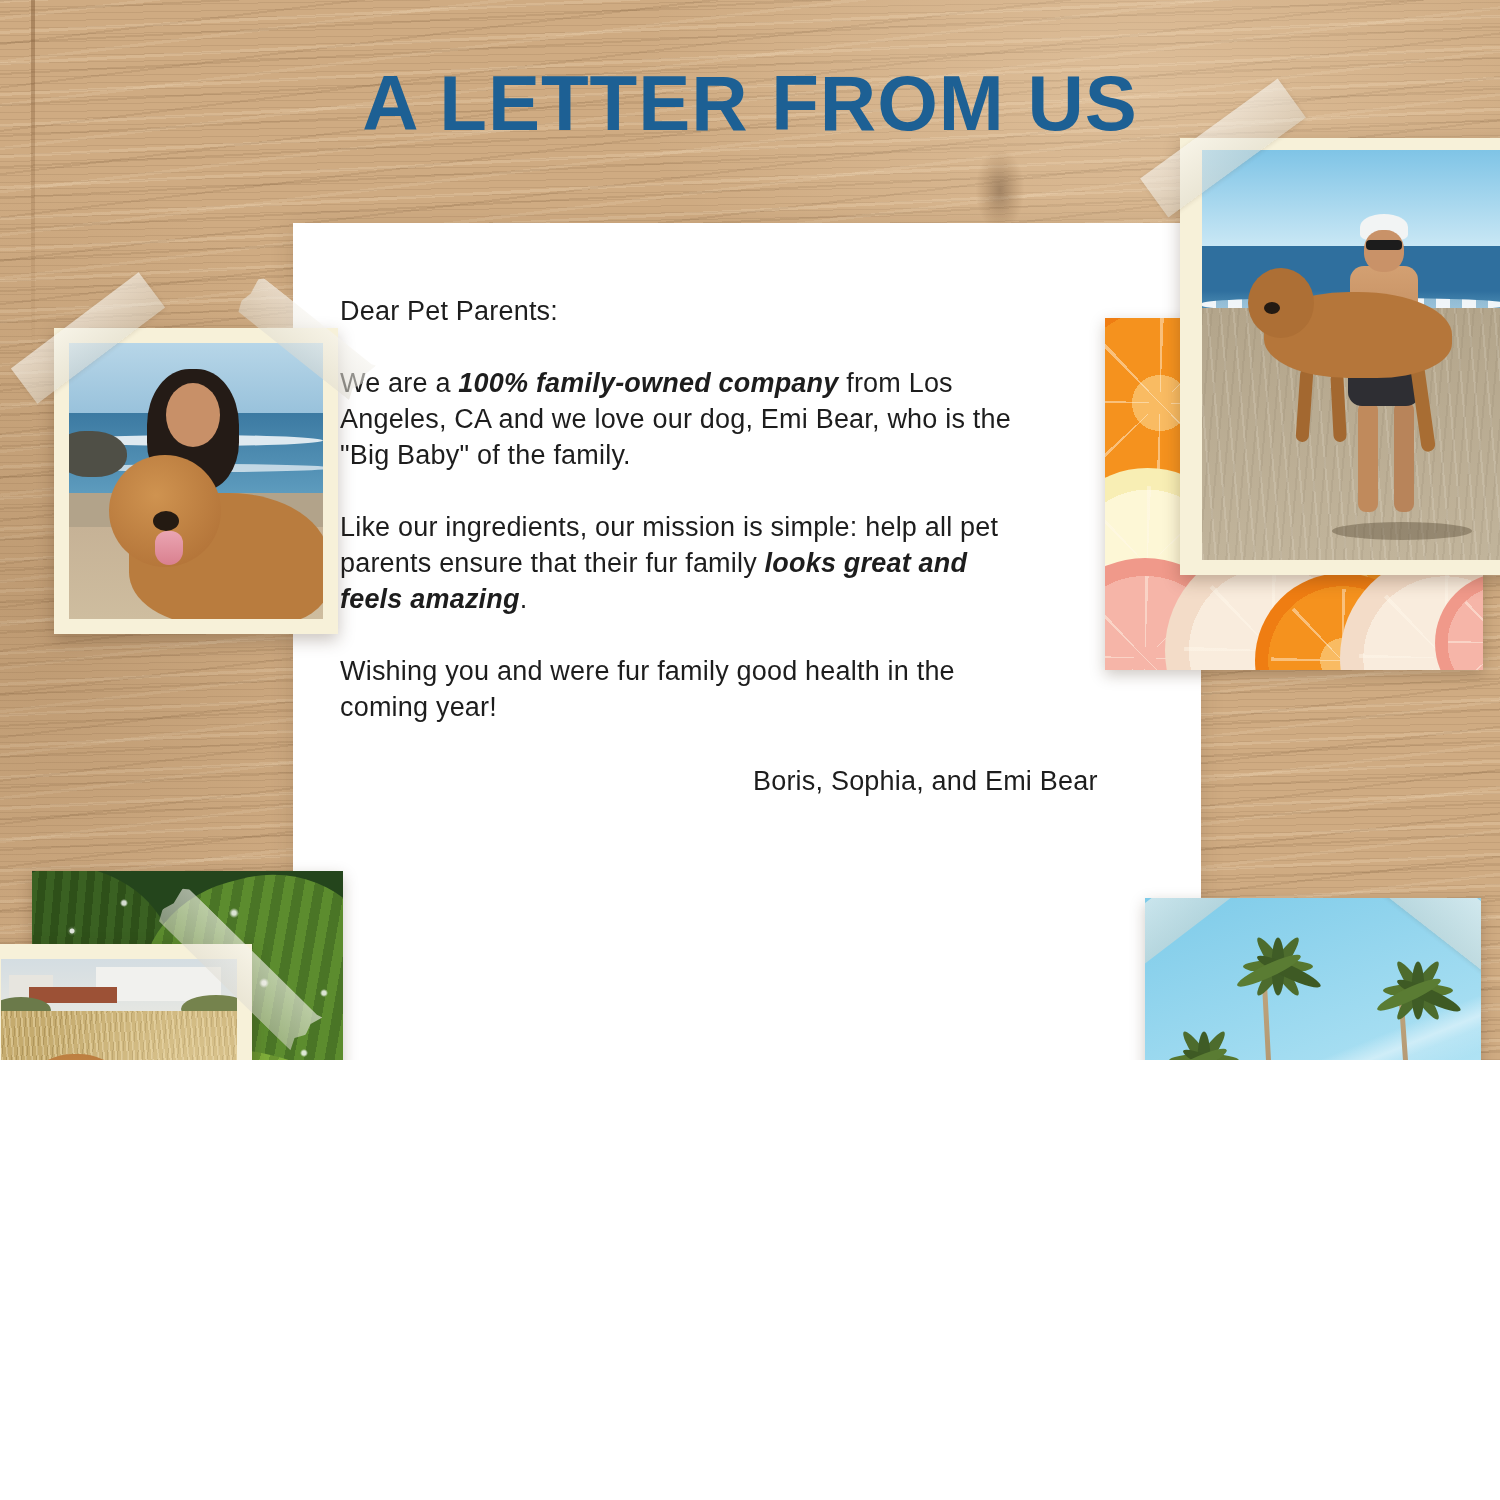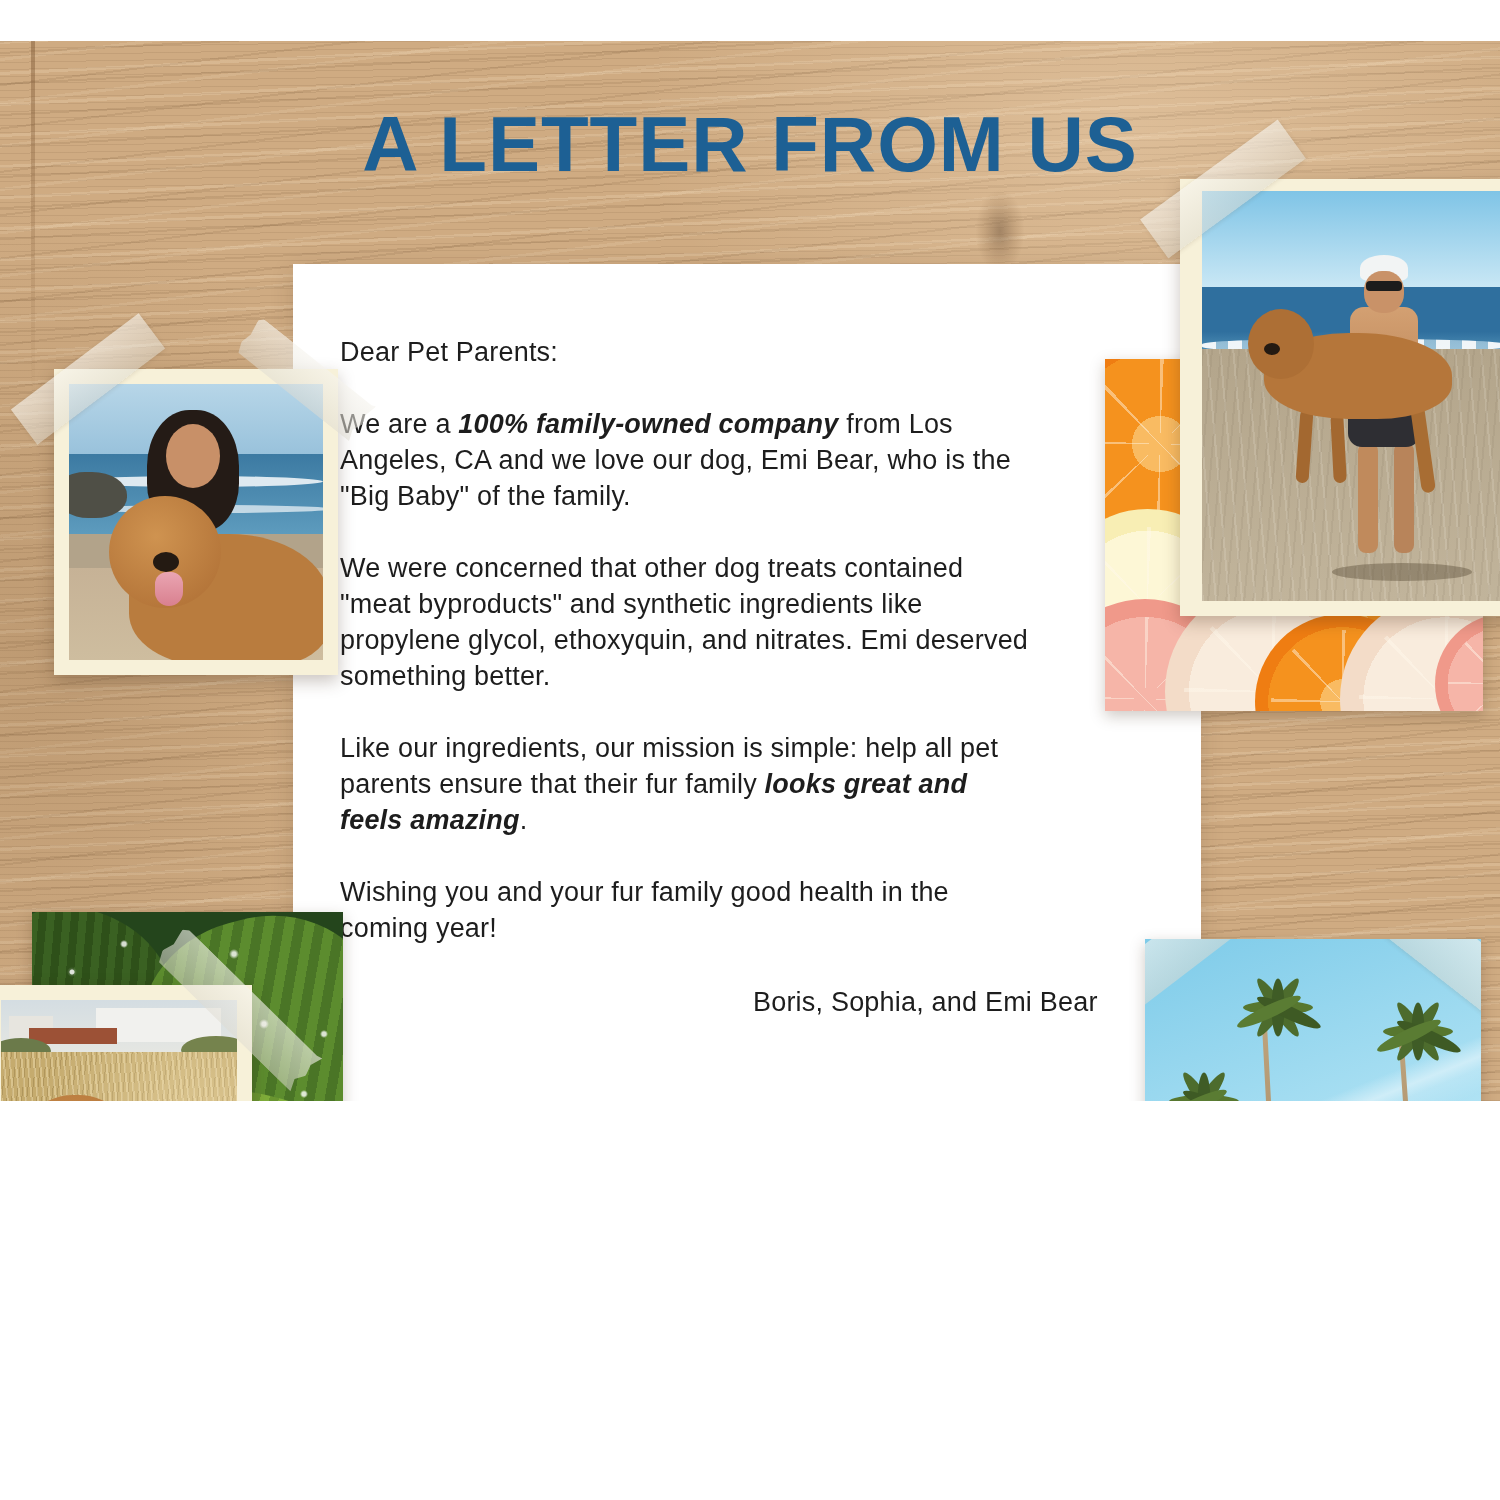--- a/index.html
+++ b/index.html
@@ -7,21 +7,20 @@
     position:relative; width:1500px; height:1060px; overflow:hidden;
     font-family:"Liberation Sans", sans-serif;
     background-color:#cfab82;
     background-image:
       radial-gradient(ellipse 700px 380px at 75% 8%, rgba(255,233,204,0.30), transparent 70%),
       radial-gradient(ellipse 520px 640px at 2% 58%, rgba(122,88,52,0.20), transparent 70%),
       radial-gradient(ellipse 34px 58px at 1000px 190px, rgba(84,56,32,0.50), rgba(130,94,58,0.26) 45%, transparent 72%),
       repeating-linear-gradient(177deg, rgba(255,238,210,0.18) 0 3px, transparent 3px 11px, rgba(124,92,58,0.16) 11px 13px, transparent 13px 31px),
       repeating-linear-gradient(173deg, rgba(110,78,46,0.13) 0 2px, transparent 2px 17px, rgba(255,240,214,0.12) 17px 20px, transparent 20px 43px),
       repeating-linear-gradient(179deg, rgba(96,66,38,0.11) 0 1px, transparent 1px 7px);
-    margin-top: 41px;
   }
   .seam{position:absolute;left:31px;top:0;width:4px;height:360px;
     background:linear-gradient(to bottom, rgba(122,84,48,0.45), rgba(122,84,48,0));}
 
   .title{
     position:absolute; left:0; top:64px; width:100%; margin:0;
     text-align:center; font-size:78px; font-weight:bold; letter-spacing:1px;
     color:#1d6094; z-index:5; line-height:1;
   }
 
@@ -193,28 +192,24 @@
   <div class="seam"></div>
 
   <h1 class="title">A LETTER FROM US</h1>
 
   <section class="paper">
     <div class="paper-inner">
       <div class="salutation">Dear Pet Parents:</div>
       <p><span>We are a </span><span class="b">100% family-owned company</span><span> from Los
 Angeles, CA and we love our dog, Emi Bear, who is the
 "Big Baby" of the family.</span></p>
-      <p><span>We were concerned that other dog treats contained
-"meat byproducts" and synthetic ingredients like
-propylene glycol, ethoxyquin, and nitrates. Emi deserved
-something better.</span></p>
       <p><span>Like our ingredients, our mission is simple: help all pet
 parents ensure that their fur family </span><span class="b">looks great and
 feels amazing</span><span>.</span></p>
-      <p><span>Wishing you and your fur family good health in the
+      <p><span>Wishing you and were fur family good health in the
 coming year!</span></p>
       <div class="closing-block">
         <div>Boris, Sophia, and Emi Bear</div>
       </div>
     </div>
   </section>
 
   <figure class="plain" id="photo-citrus">
     <div class="slice sl-orange" style="left:-55px; top:-25px; width:220px; height:220px;"></div>
     <div class="slice sl-lemon" style="left:-55px; top:150px; width:195px; height:195px;"></div>

